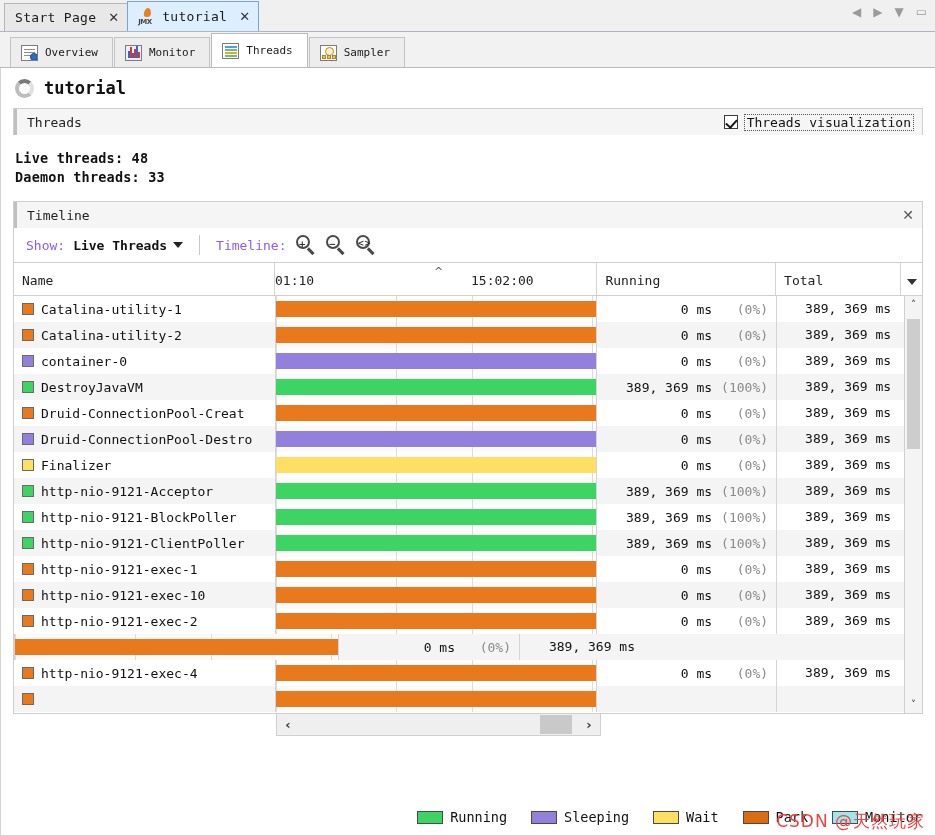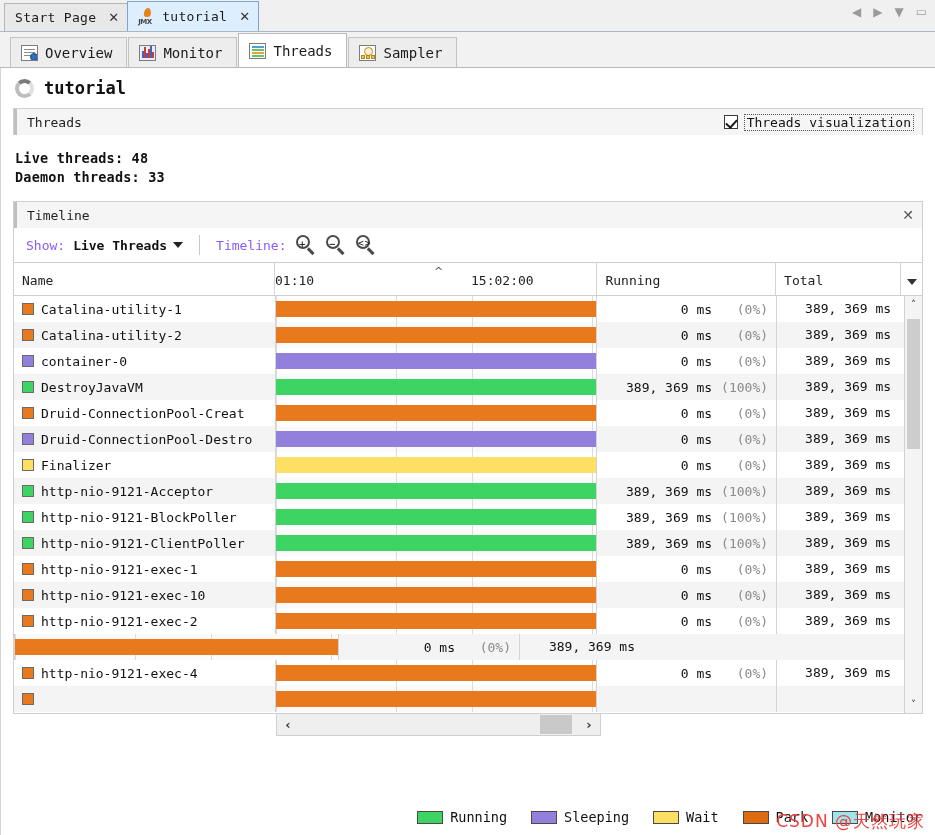--- a/index.html
+++ b/index.html
@@ -70,21 +70,21 @@
 
   
   .viewtabs {
     position: absolute; left: 0; top: 32px; width: 935px; height: 36px;
     background: #f2f2f2;
     border-bottom: 1px solid #b9b9b9;
     display: flex; align-items: flex-end; padding-left: 10px;
   }
   .vtab {
     height: 30px; display: flex; align-items: center; gap: 7px;
-    padding: 0 14px 0 10px; font-size: 14px; color: #1a1a1a;
+    padding: 0 14px 0 10px; font-size: 11px; color: #1a1a1a;
     background: #ededed;
     border: 1px solid #c3c3c3; border-bottom: none;
     margin-right: 1px;
   }
   .vtab.active { background: #ffffff; border-color: #b9b9b9; height: 34px; }
   .vicon { width: 17px; height: 16px; border: 1px solid #7c7c7c; background: #fff;
            position: relative; overflow: hidden; display:inline-block; }
   .vicon i { position: absolute; display: block; }
   
   .ic-ov i.l { left:2px; height:1.5px; background:#8d8d8d; width:11px; }

